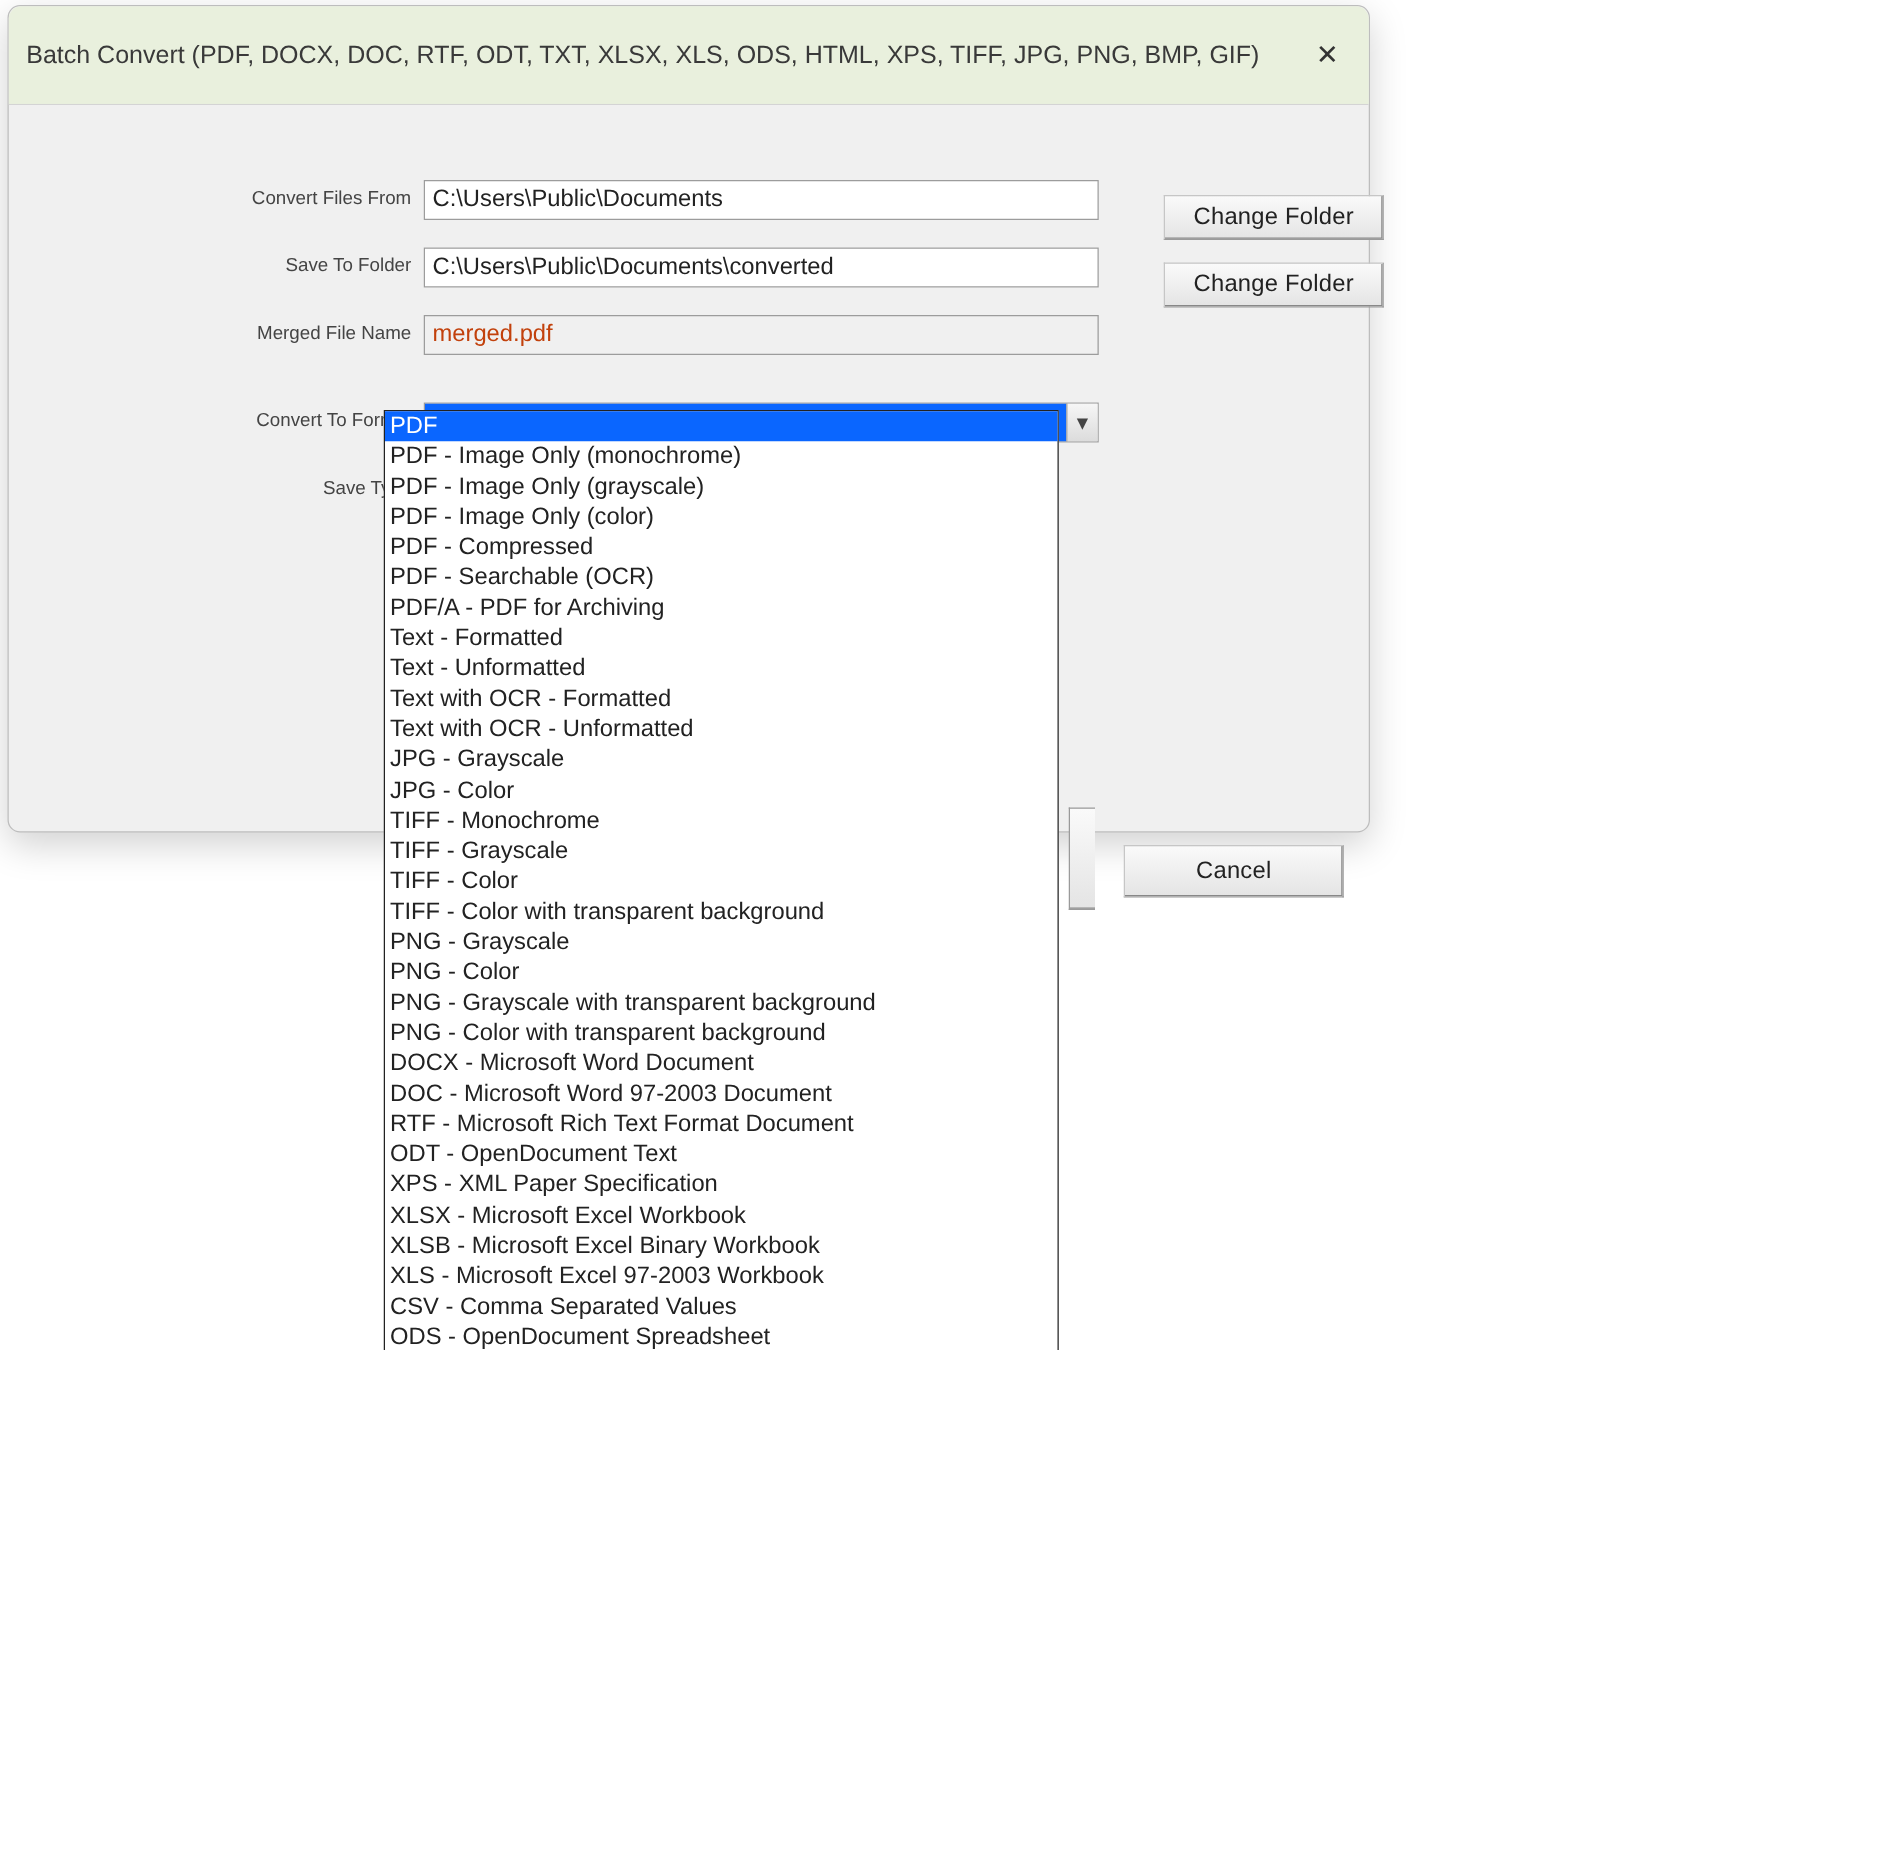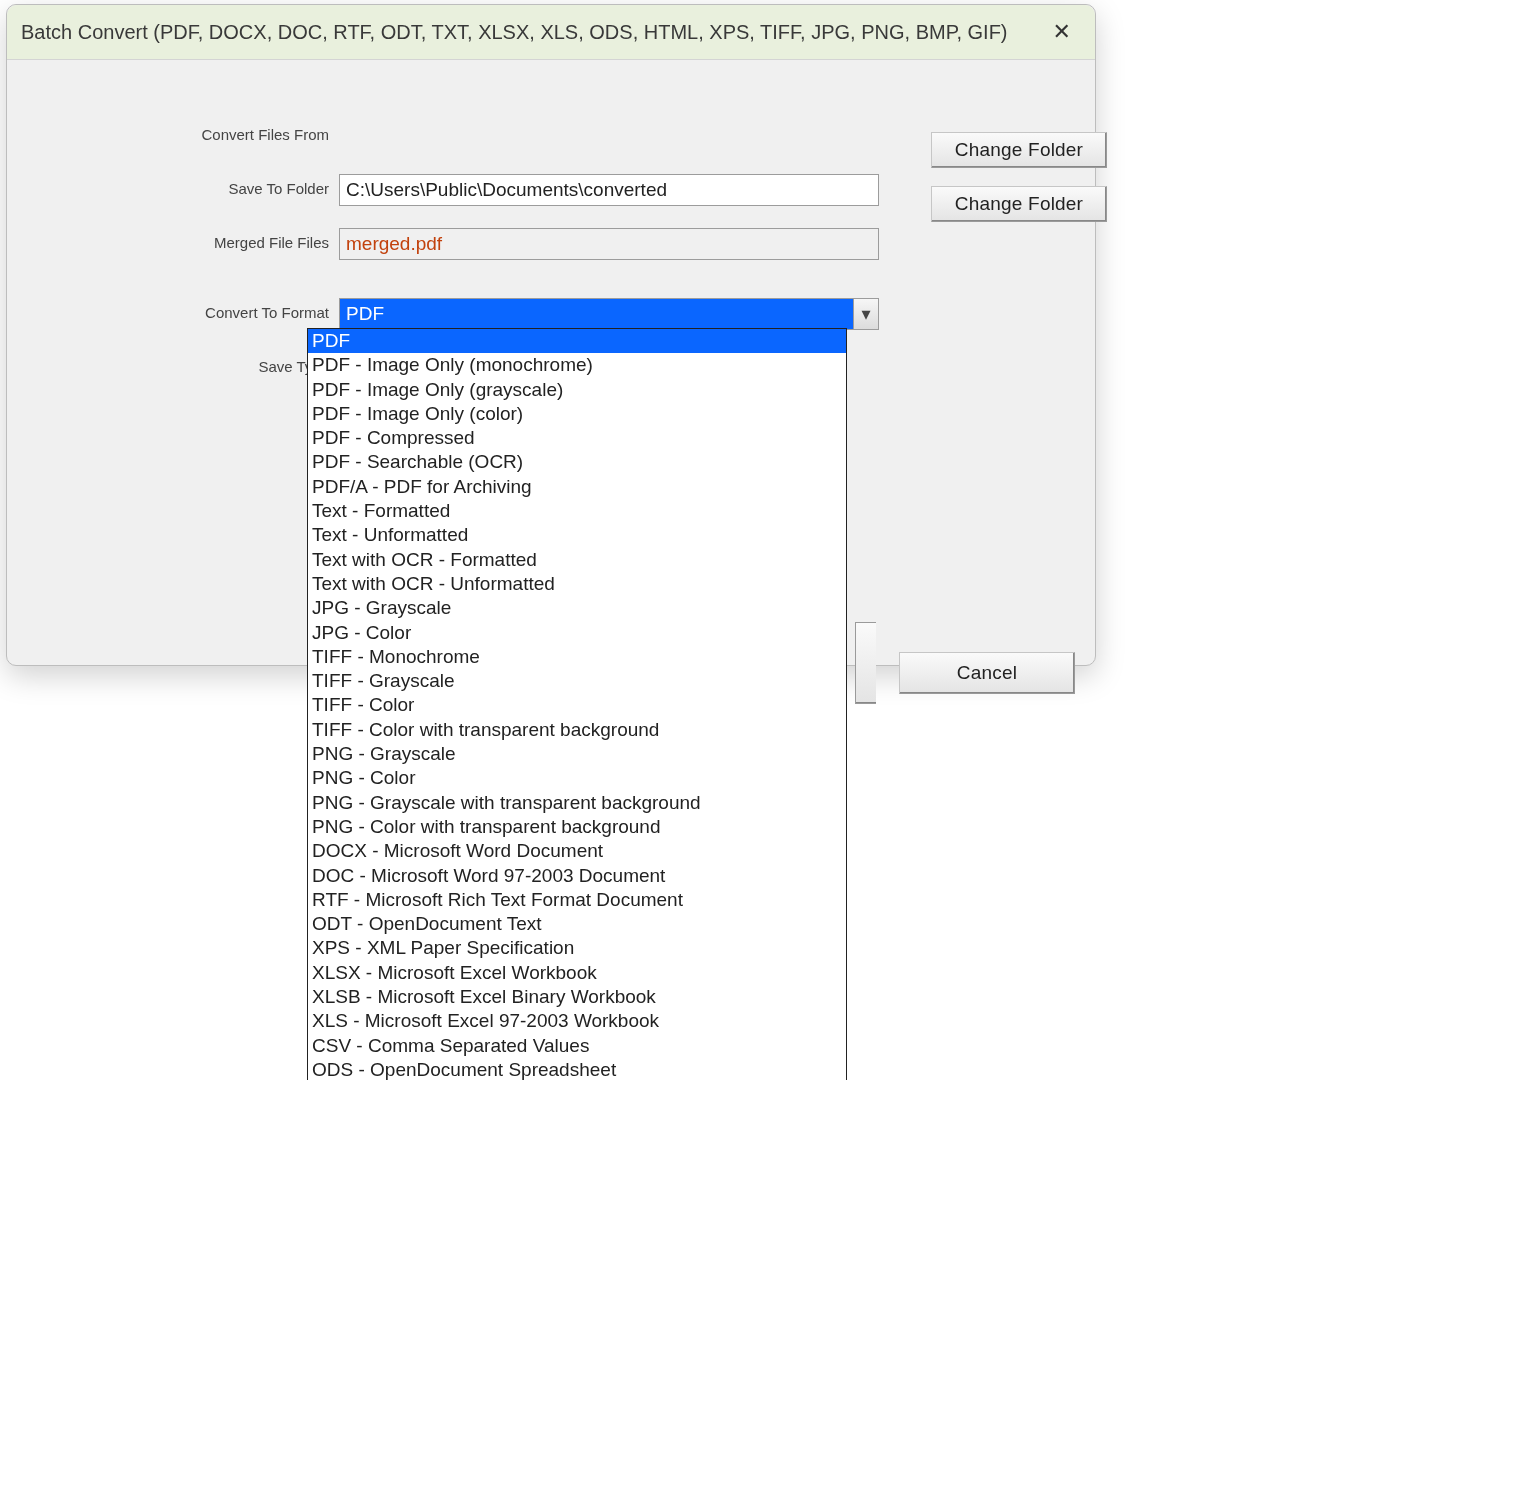--- a/index.html
+++ b/index.html
@@ -2,21 +2,21 @@
 <html><head>
 <meta charset="utf-8">
 <style>
   html,body{margin:0;padding:0;background:#fff;font-family:"Segoe UI",Arial,sans-serif;font-size:18px;color:#222;}
   .canvas{width:1100px;height:1080px;margin:0;position:relative;}
   .window{position:absolute;left:6px;top:4px;width:1088px;height:660px;
           border:1px solid #bdbdbd;border-radius:10px;background:#f0f0f0;
           box-shadow:0 10px 30px rgba(0,0,0,.18);}
   .titlebar{height:46px;border-bottom:1px solid #d4d4d4;background:#e9f0dd;
             border-top-left-radius:10px;border-top-right-radius:10px;
-            display:flex;align-items:center;padding:4px 14px;position:relative;}
+            display:flex;align-items:center;padding:16px 14px;position:relative;}
   .titlebar .title{font-size:20px;color:#393939;white-space:nowrap;}
   .titlebar .close{position:absolute;right:24px;top:50%;transform:translateY(-50%);
                    font-size:22px;font-family:Arial,sans-serif;cursor:pointer;color:#333;}
   .body{position:relative;padding:60px 32px 0 32px;height:calc(100% - 46px);box-sizing:border-box;}
 
   .row{position:relative;height:40px;margin-bottom:14px;}
   .lbl{position:absolute;right:calc(100% - 290px);top:6px;width:270px;text-align:right;
        color:#444;font-size:15px;}
   .field{position:absolute;left:300px;top:0;width:540px;height:32px;
          border:1px solid #9c9c9c;background:#fff;padding:2px 6px;font-size:19px;
@@ -54,31 +54,32 @@
 <div class="window">
   <div class="titlebar">
     <span class="title">Batch Convert (PDF, DOCX, DOC, RTF, ODT, TXT, XLSX, XLS, ODS, HTML, XPS, TIFF, JPG, PNG, BMP, GIF)</span>
     <span class="close">✕</span>
   </div>
 
   <div class="body">
 
     <div class="row">
       <span class="lbl">Convert Files From</span>
+      <div class="field">C:\Users\Public\Documents</div>
       <div class="winbtn sidebtn">Change Folder</div>
     </div>
 
     <div class="row">
       <span class="lbl">Save To Folder</span>
       <div class="field">C:\Users\Public\Documents\converted</div>
       <div class="winbtn sidebtn">Change Folder</div>
     </div>
 
     <div class="row">
-      <span class="lbl">Merged File Files</span>
+      <span class="lbl">Merged File Name</span>
       <div class="field disabled">merged.pdf</div>
     </div>
 
     <div class="row" style="margin-top:30px">
       <span class="lbl">Convert To Format</span>
       <div class="combo">
         <span class="sel">PDF</span>
         <span class="arrow">▾</span>
       </div>
     </div>

